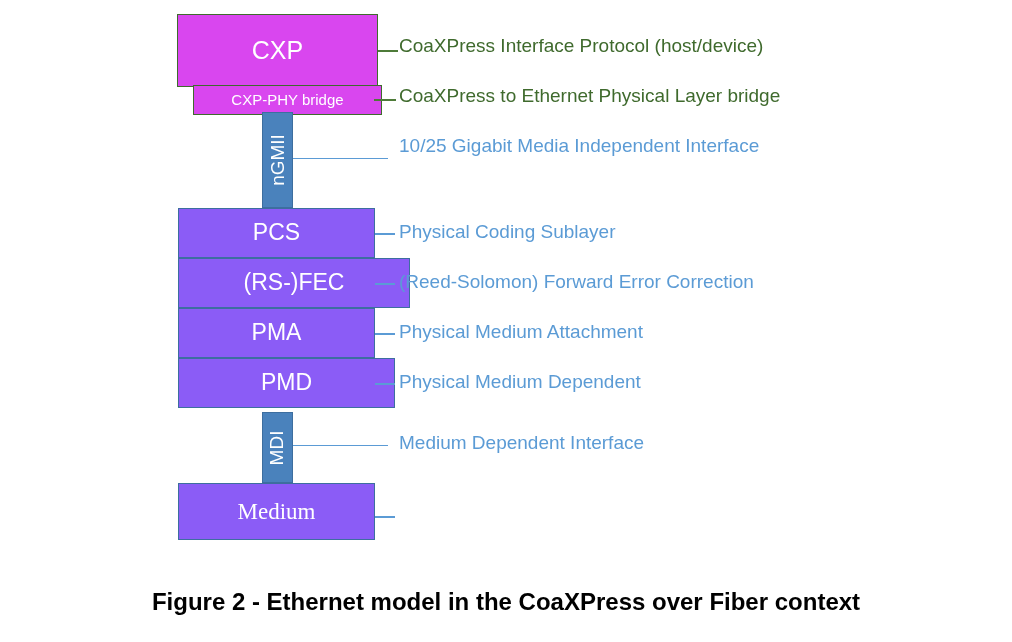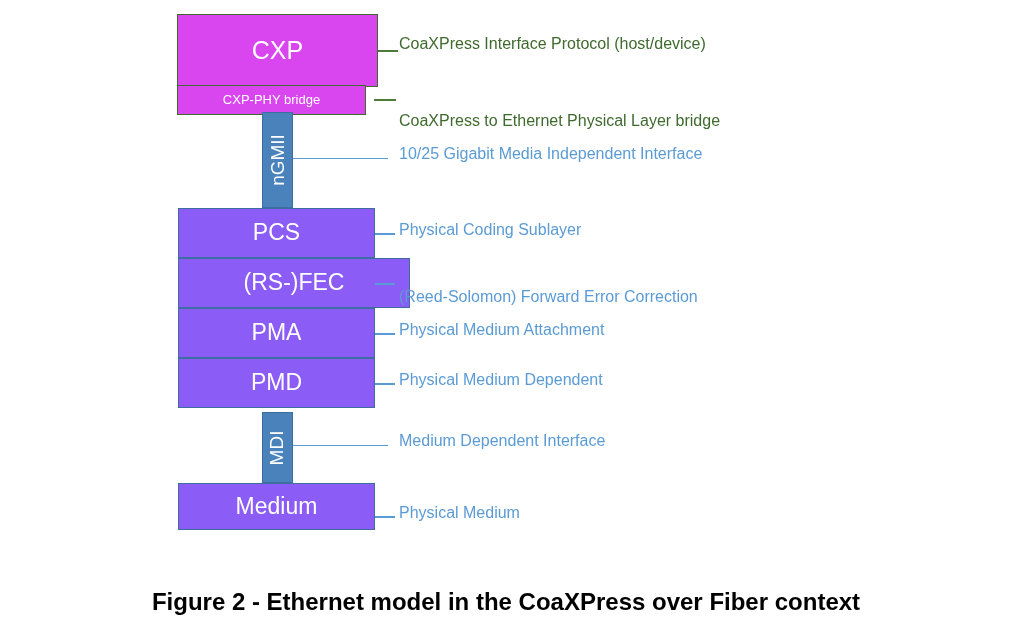--- a/index.html
+++ b/index.html
@@ -72,21 +72,21 @@
     border-top-color: #4e7b39;
   }
   .lead.thin {
     border-top-width: 1px;
   }
 
   
   .label {
     position: absolute;
     white-space: nowrap;
-    font-size: 16px;
+    font-size: 19px;
     color: #5b9bd5;
     line-height: 1;
     text-align: center;
   }
   .label.green-label {
     color: #3f6a2d;
   }
 
   
   #caption {
@@ -105,63 +105,62 @@
 <body>
 
 <div id="diagram">
 
   <div class="box green" style="left:177px; top:14px; width:201px; height:73px; font-size:25px;">
     <span>CXP</span>
   </div>
   <div class="lead green-lead" style="left:378px; top:50px; width:20px;"></div>
   <div class="label green-label" style="left:399px; top:36px;">CoaXPress Interface Protocol (host/device)</div>
 
-  <div class="box green" style="left:177px; top:85px; width:189px; height:30px; font-size:13px;">
+  <div class="box green" style="left:193px; top:85px; width:189px; height:30px; font-size:15px;">
     <span>CXP-PHY bridge</span>
   </div>
   <div class="lead green-lead" style="left:374px; top:99px; width:22px;"></div>
-  <div class="label green-label" style="left:399px; top:86px;margin-top:27px;">CoaXPress to Ethernet Physical Layer bridge</div>
+  <div class="label green-label" style="left:399px; top:86px;">CoaXPress to Ethernet Physical Layer bridge</div>
 
   <div class="vbar" style="left:262px; top:112px; width:31px; height:96px;">
     <span class="vtext">nGMII</span>
   </div>
   <div class="lead thin" style="left:293px; top:158px; width:95px;"></div>
-  <div class="label" style="left:399px; top:146px;">10/25 Gigabit Media Independent Interface</div>
+  <div class="label" style="left:399px; top:136px;">10/25 Gigabit Media Independent Interface</div>
 
   <div class="box blue" style="left:178px; top:208px; width:197px; height:50px; font-size:23px;">
     <span>PCS</span>
   </div>
   <div class="lead" style="left:375px; top:233px; width:20px;"></div>
   <div class="label" style="left:399px; top:222px;">Physical Coding Sublayer</div>
 
   <div class="box blue" style="left:178px; top:258px; width:232px; height:50px; font-size:23px;">
     <span>(RS-)FEC</span>
   </div>
   <div class="lead" style="left:375px; top:283px; width:20px;"></div>
-  <div class="label" style="left:399px; top:289px;">(Reed-Solomon) Forward Error Correction</div>
+  <div class="label" style="left:399px; top:272px;">(Reed-Solomon) Forward Error Correction</div>
 
   <div class="box blue" style="left:178px; top:308px; width:197px; height:50px; font-size:23px;">
     <span>PMA</span>
   </div>
   <div class="lead" style="left:375px; top:333px; width:20px;"></div>
   <div class="label" style="left:399px; top:322px;">Physical Medium Attachment</div>
 
-  <div class="box blue" style="left:178px; top:358px; width:197px; height:50px; font-size:23px;">
+  <div class="box blue" style="left:178px; top:358px; width:217px; height:50px; font-size:23px;">
     <span>PMD</span>
   </div>
   <div class="lead" style="left:375px; top:383px; width:20px;"></div>
   <div class="label" style="left:399px; top:372px;">Physical Medium Dependent</div>
 
   <div class="vbar" style="left:262px; top:412px; width:31px; height:71px;">
     <span class="vtext">MDI</span>
   </div>
   <div class="lead thin" style="left:293px; top:445px; width:95px;"></div>
   <div class="label" style="left:399px; top:433px;">Medium Dependent Interface</div>
 
-  <div class="box blue" style="left:178px; top:483px; width:197px; height:47px; font-size:23px;">
+  <div class="box blue" style="left:178px; top:483px; width:197px; height:57px; font-size:23px;font-family:Liberation Serif, serif;">
     <span>Medium</span>
   </div>
   <div class="lead" style="left:375px; top:516px; width:20px;"></div>
-  <div class="label" style="left:399px; top:505px;">Physical Medium</div>
 
 </div>
 
 <div id="caption">Figure 2 - Ethernet model in the CoaXPress over Fiber context</div>
 
 </body></html>

